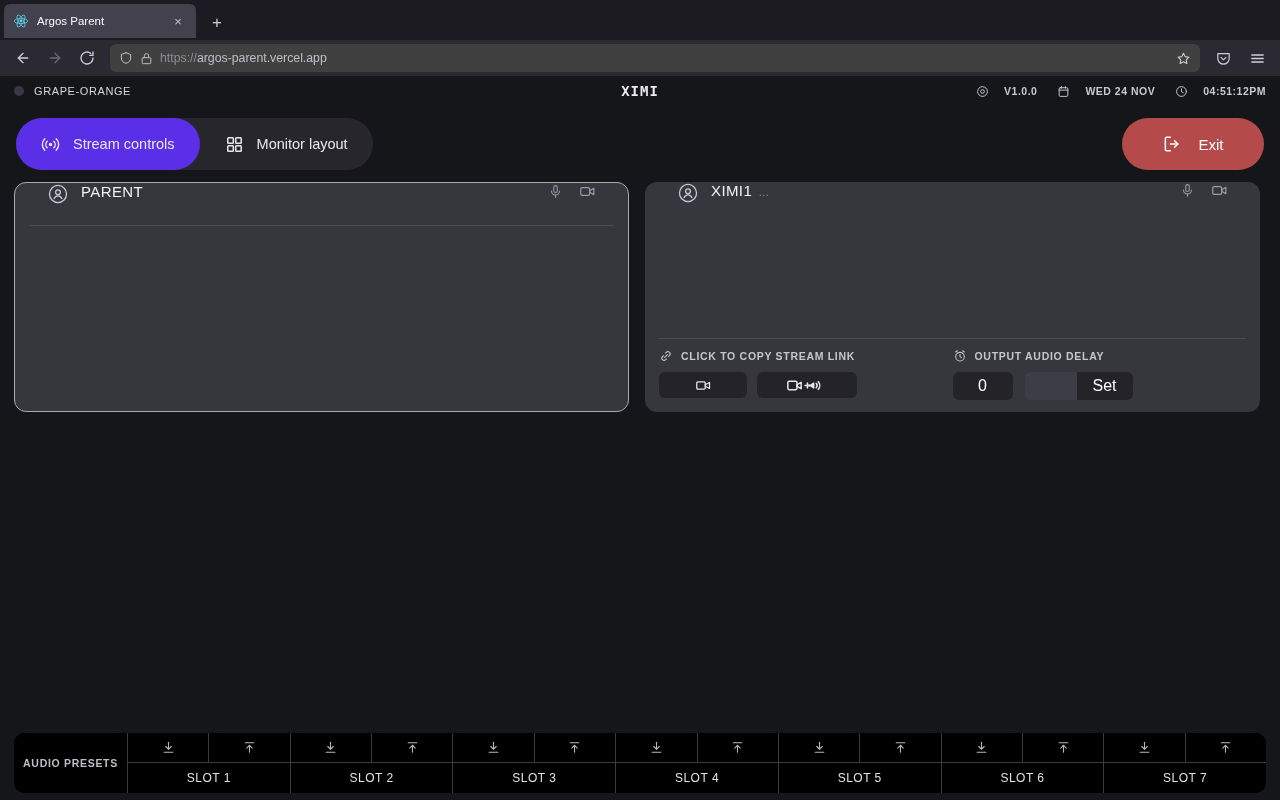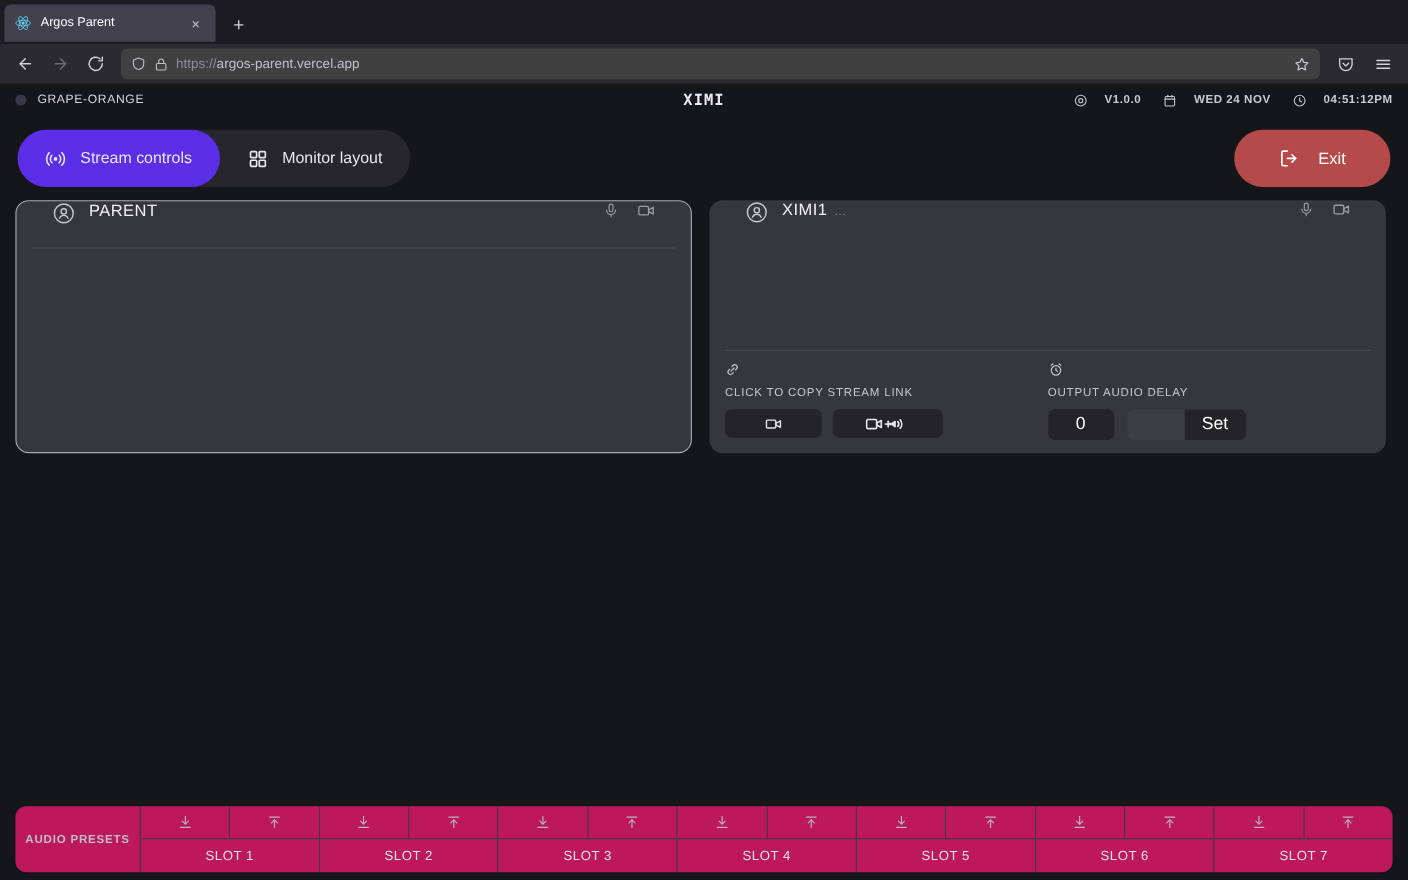--- a/index.html
+++ b/index.html
@@ -125,24 +125,23 @@
   }
   .panel-title .sub { color: #8c8c96; font-size: 11px; }
   .panel-head-icons { margin-left: auto; display: flex; align-items: center; gap: 16px; color: #9b9ba4; }
   .panel-divider { height: 1px; background: #4a4a52; margin: 0 14px; }
   .panel-body { flex: 1; }
 
   .panel-foot { padding: 10px 14px 12px; }
   .foot-row { display: flex; }
   .foot-col { width: 50%; }
   .foot-label {
-    display: flex; gap: 8px;
-    color: #c6c6ce; font-size: 10.5px; letter-spacing: 0.7px; font-weight: 400;
+    display: flex; align-items: center; gap: 8px;
+    color: #c6c6ce; font-size: 10.5px; letter-spacing: 0.7px; font-weight: 700;
     margin-bottom: 9px;
-    flex-direction: column;
   }
   .foot-btns { display: flex; gap: 10px; }
   .ctl-btn {
     height: 26px; background: #232328; border-radius: 6px;
     display: flex; align-items: center; justify-content: center; gap: 5px;
     color: #e6e6ec;
   }
   .ctl-btn.w1 { width: 88px; }
   .ctl-btn.w2 { width: 100px; }
   .delay-row { display: flex; align-items: center; gap: 12px; }
@@ -163,21 +162,21 @@
   .set-btn {
     width: 56px; background: #232328;
     display: flex; align-items: center; justify-content: center;
     color: #ffffff; font-size: 16px;
   }
 
   
   .presets {
     position: absolute; left: 14px; bottom: 7px;
     width: 1252px; height: 60px;
-    background: #be185d; border-radius: 10px;
+    background: #000000; border-radius: 10px;
     display: flex; overflow: hidden;
   }
   .presets-label {
     width: 114px; display: flex; align-items: center; justify-content: center;
     color: #bdbdc6; font-size: 10.5px; letter-spacing: 0.7px; font-weight: 600;
     border-right: 1px solid #3a3a42;
   }
   .slots { flex: 1; display: flex; }
   .slot {
     flex: 1; display: flex; flex-direction: column;

